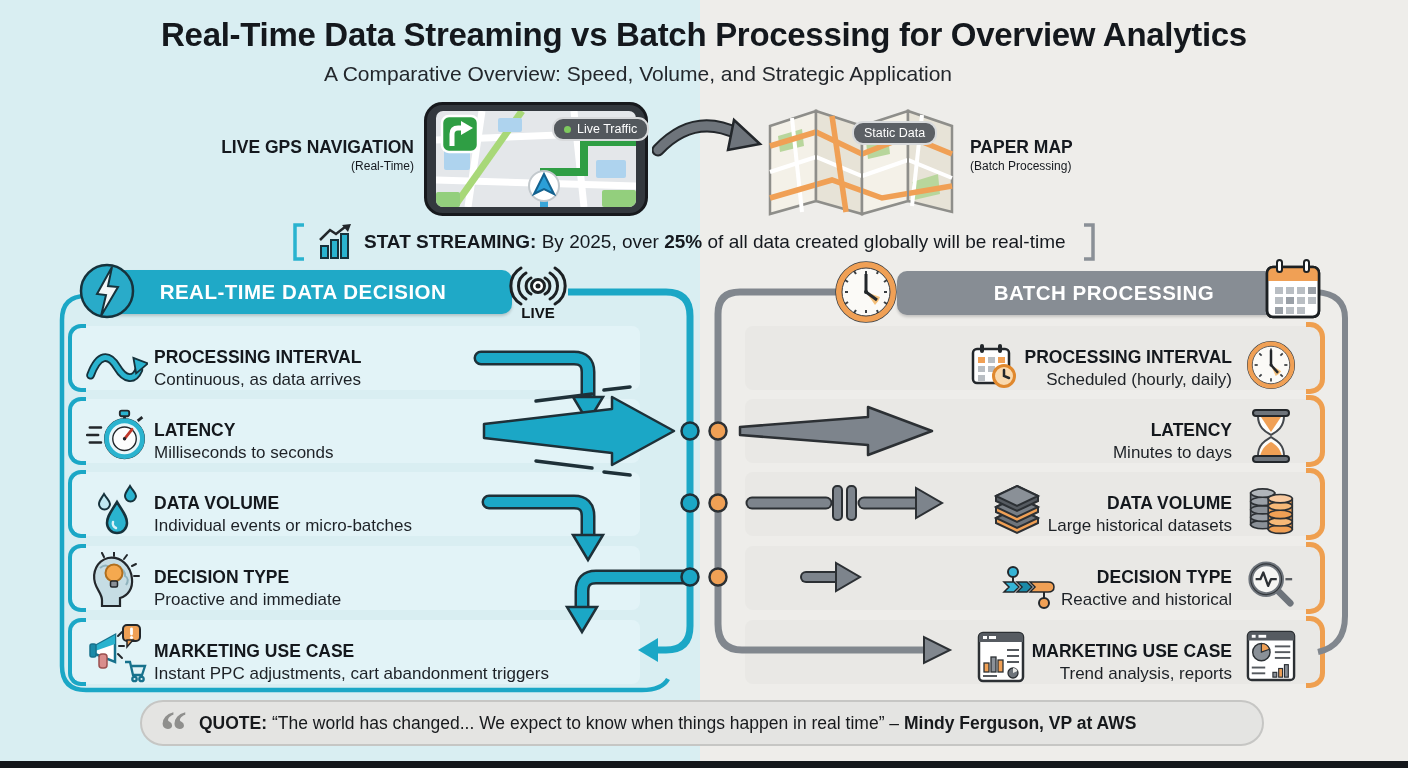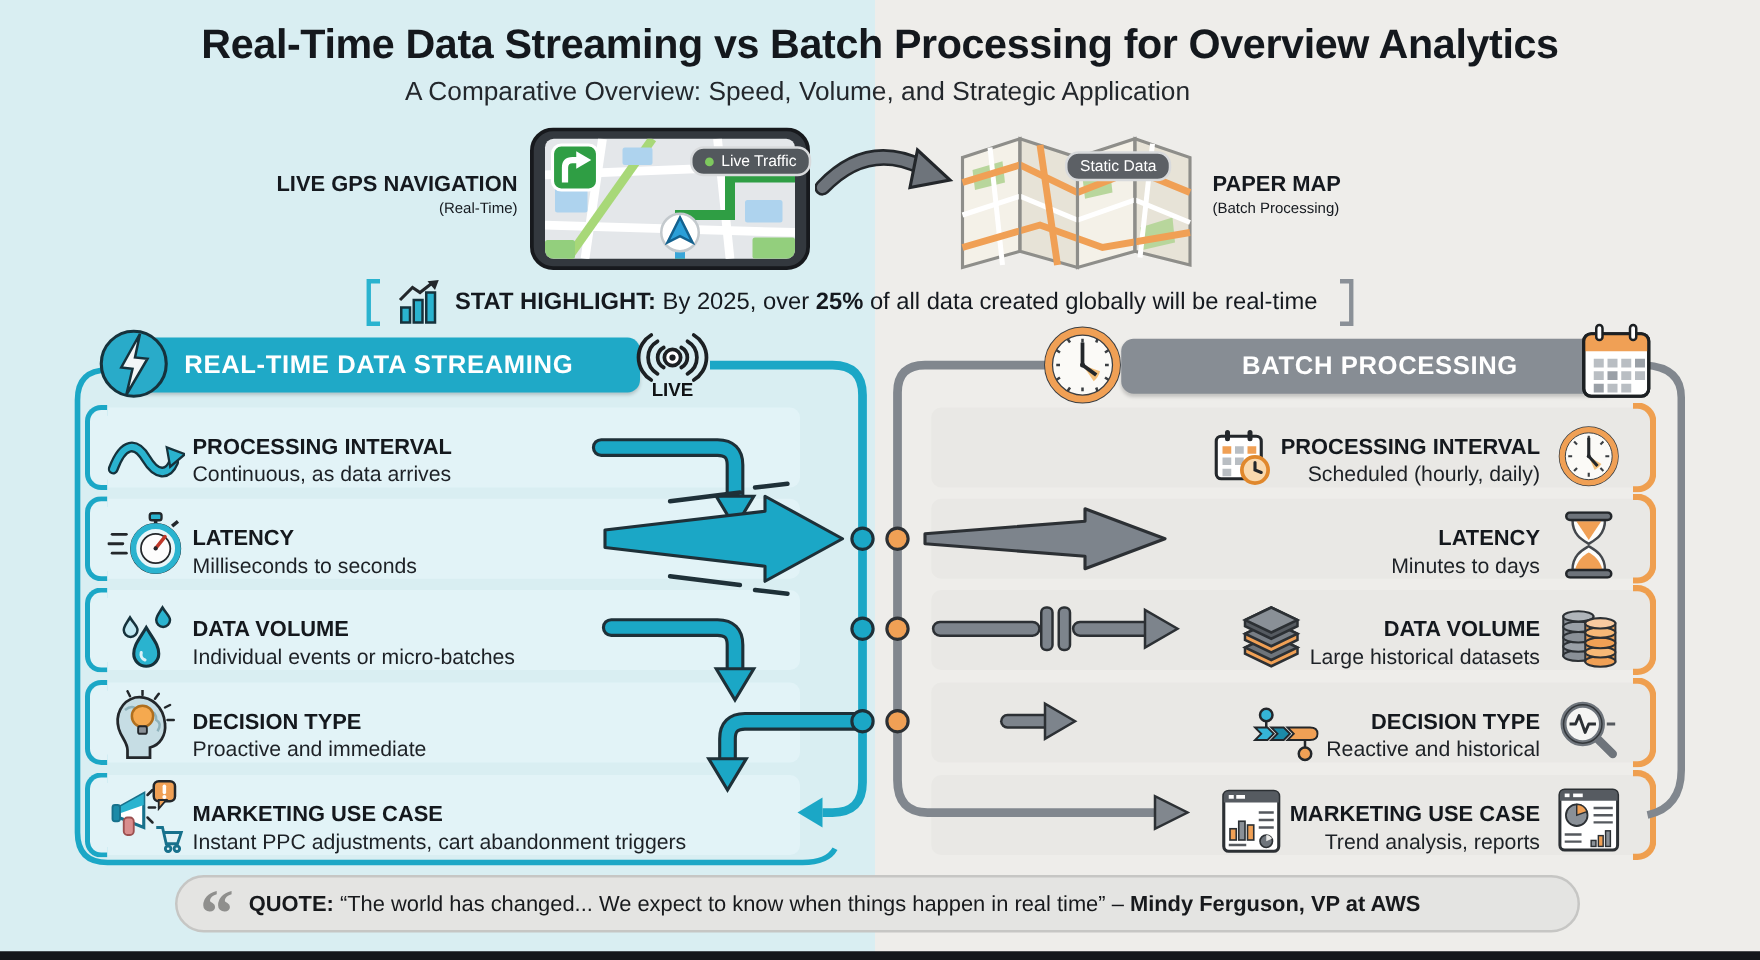--- a/index.html
+++ b/index.html
@@ -199,32 +199,32 @@
       <path d="M14,3 H5 V37 H14" fill="none" stroke="#2ab3cf" stroke-width="3.5"></path>
     </svg>
     <svg width="38" height="36" viewBox="0 0 38 36">
       <rect x="5" y="22" width="7" height="12" fill="#2ab3cf" stroke="#16323c" stroke-width="2"></rect>
       <rect x="15" y="16" width="7" height="18" fill="#2ab3cf" stroke="#16323c" stroke-width="2"></rect>
       <rect x="25" y="10" width="7" height="24" fill="#2ab3cf" stroke="#16323c" stroke-width="2"></rect>
       <path d="M4,16 L14,6 L20,10 L29,3" fill="none" stroke="#23272b" stroke-width="2.5"></path>
       <polygon points="26,1 35,0 32,8" fill="#23272b"></polygon>
     </svg>
     <div class="stat-text">
-      <b>STAT HIGHLIGHT:</b>
+      <b>STAT STREAMING:</b>
       <span>By 2025, over</span>
       <b>25%</b>
       <span>of all data created globally will be real-time</span>
     </div>
     <svg width="16" height="40" viewBox="0 0 16 40" style="margin-left:6px;">
       <path d="M2,3 H11 V37 H2" fill="none" stroke="#8a9097" stroke-width="3.5"></path>
     </svg>
   </div>
 
   <div class="abs banner banner-l">
-    <span>REAL-TIME DATA STREAMING</span>
+    <span>REAL-TIME DATA DECISION</span>
   </div>
   <svg class="abs" style="left:78px;top:260px;z-index:5;" width="58" height="62" viewBox="0 0 58 62">
     <circle cx="29" cy="31" r="26" fill="#29abc9" stroke="#16323c" stroke-width="2.5"></circle>
     <polygon points="34,7 19,34 28,35 23,56 40,27 30,26" fill="#f2f6f7" stroke="#16323c" stroke-width="2"></polygon>
   </svg>
   <svg class="abs" style="left:506px;top:264px;z-index:5;" width="64" height="44" viewBox="0 0 64 44">
     <g stroke="#1c2023" stroke-width="3" fill="none" stroke-linecap="round">
       <path d="M25,14 A9,9 0 0 0 25,30"></path>
         <path d="M20,9 A15,15 0 0 0 20,35"></path>
         <path d="M15,4 A21,21 0 0 0 15,40"></path>

